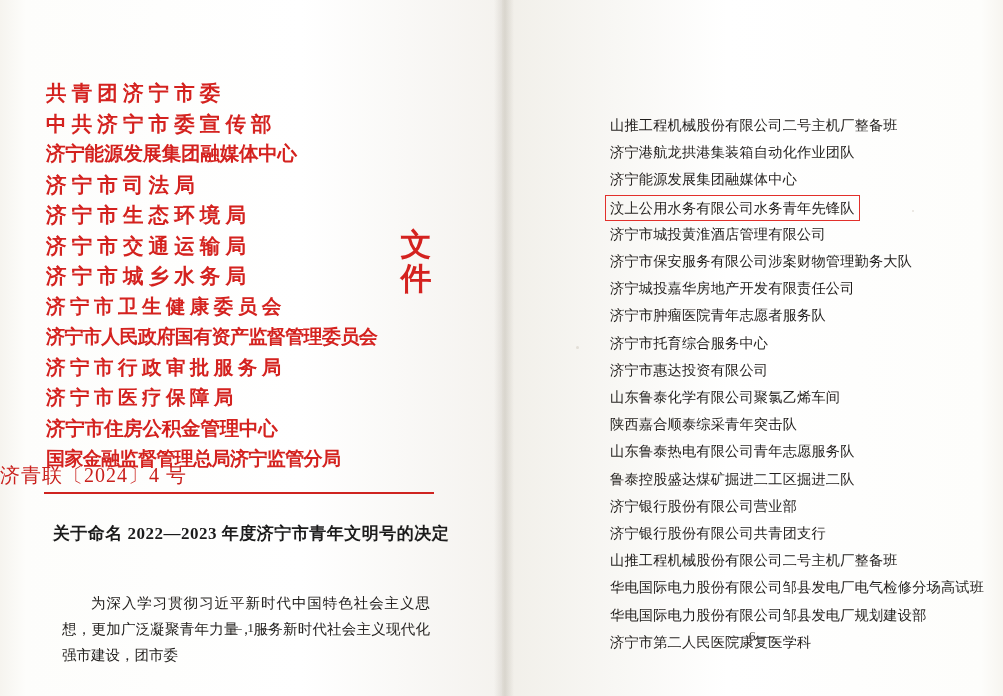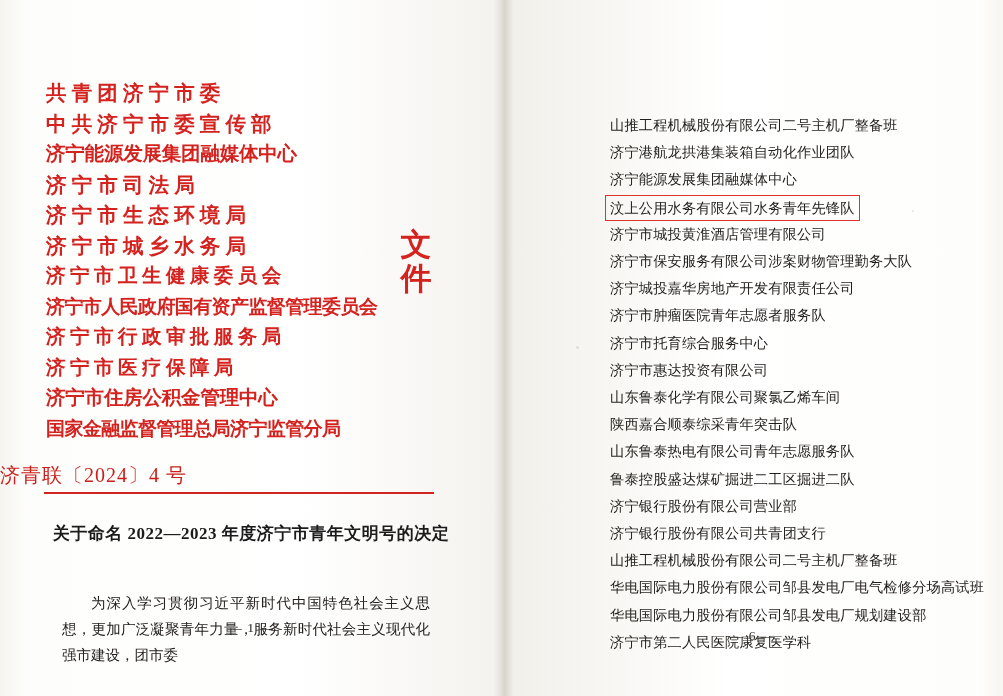--- a/index.html
+++ b/index.html
@@ -183,20 +183,23 @@
       </div>
     <div class="mast-line spread">
         <span>中 共 济 宁 市 委 宣 传 部</span>
       </div>
     <div class="mast-line tight">济宁能源发展集团融媒体中心</div>
     <div class="mast-line spread">
         <span>济 宁 市 司 法 局</span>
       </div>
     <div class="mast-line spread">
         <span>济 宁 市 生 态 环 境 局</span>
+      </div>
+    <div class="mast-line spread">
+        <span>济 宁 市 交 通 运 输 局</span>
       </div>
     <div class="mast-line spread">
         <span>济 宁 市 城 乡 水 务 局</span>
       </div>
     <div class="mast-line tight">济 宁 市 卫 生 健 康 委 员 会</div>
     <div class="mast-line tighter">济宁市人民政府国有资产监督管理委员会</div>
     <div class="mast-line tight">济 宁 市 行 政 审 批 服 务 局</div>
     <div class="mast-line tight">济 宁 市 医 疗 保 障 局</div>
     <div class="mast-line tight">济宁市住房公积金管理中心</div>
     <div class="mast-line tighter">国家金融监督管理总局济宁监管分局</div>

